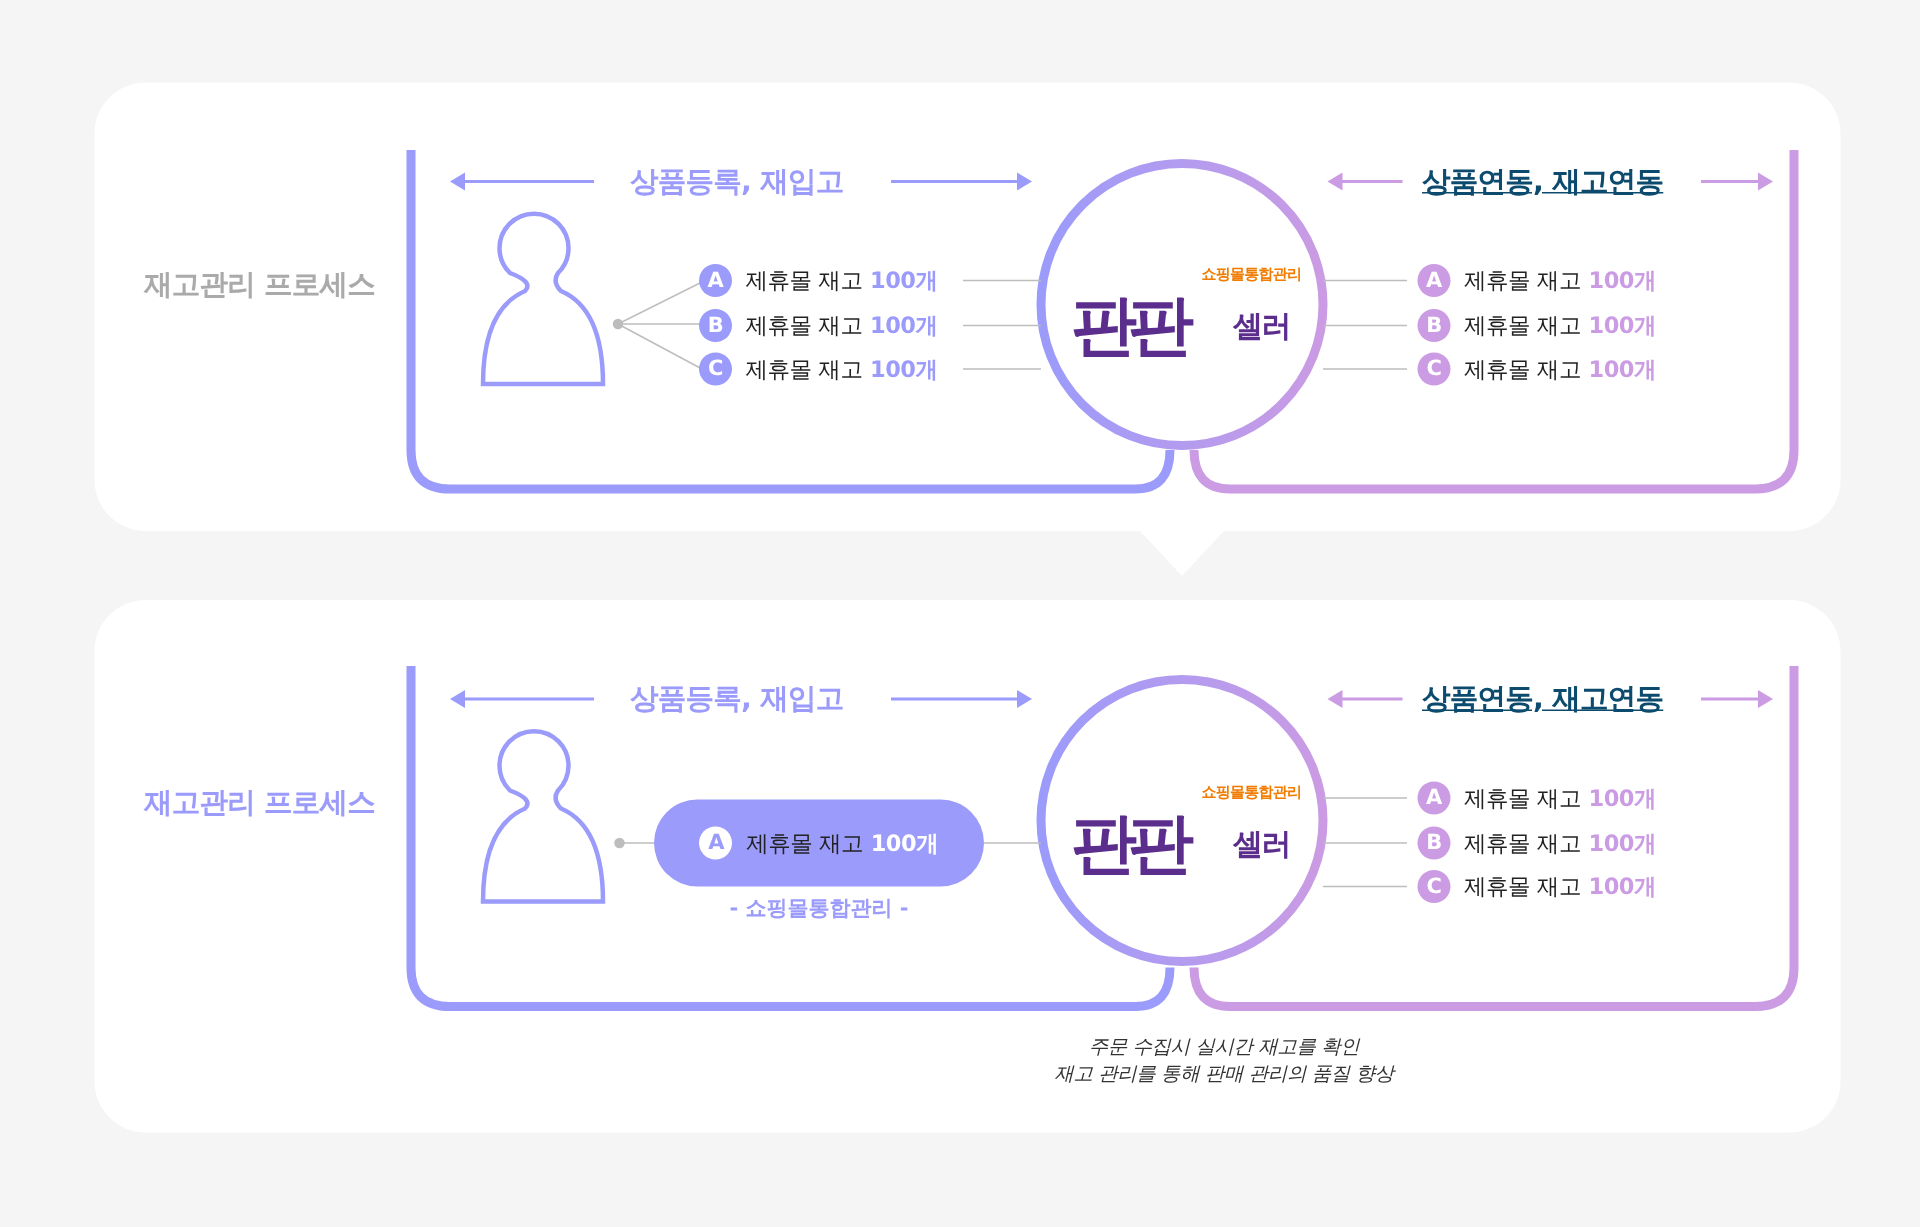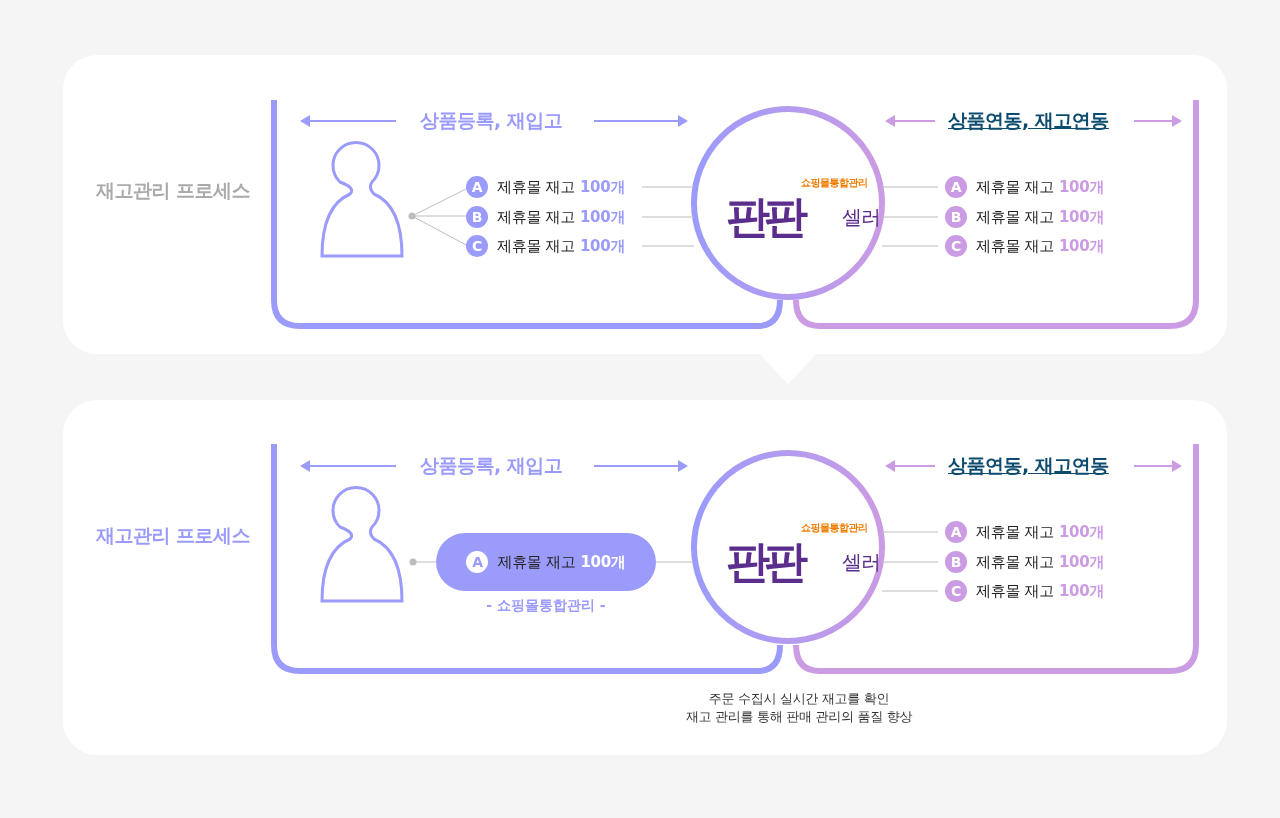--- a/index.html
+++ b/index.html
@@ -25,27 +25,27 @@
   .arrow.violet .head-r{right:-8px;border-left:10px solid #cb9be3;}
   .row{position:absolute;display:flex;align-items:center;font-size:15px;color:#222;white-space:nowrap;letter-spacing:-0.3px;}
   .badge{width:22px;height:22px;border-radius:50%;color:#fff;font-weight:bold;font-size:14px;display:flex;align-items:center;justify-content:center;margin-right:9px;}
   .badge.blue{background:#9b9bfb;}
   .badge.violet{background:#cb9be3;}
   .count{margin-left:5px;font-weight:bold;}
   .count.blue{color:#9b9bfb;}
   .count.violet{color:#cb9be3;}
   .logo{position:absolute;width:160px;height:100px;}
   .logo-sub{position:absolute;left:68px;top:0;font-size:10px;font-weight:bold;color:#f07c00;white-space:nowrap;letter-spacing:-0.5px;margin-left:19px;}
-  .logo-main{position:absolute;left:0;top:12px;font-size:44px;font-weight:bold;color:#5b2d8c;letter-spacing:-6px;white-space:nowrap;font-family:"DejaVu Serif",serif;margin-left:12px;}
-  .logo-seller{position:absolute;left:108px;top:28px;font-size:20px;font-weight:normal;color:#5b2d8c;white-space:nowrap;letter-spacing:-1px;margin-left:20px;}
+  .logo-main{position:absolute;left:0;top:12px;font-size:44px;font-weight:bold;color:#5b2d8c;letter-spacing:-6px;white-space:nowrap;font-family:"DejaVu Serif",serif;}
+  .logo-seller{position:absolute;left:108px;top:28px;font-size:20px;font-weight:bold;color:#5b2d8c;white-space:nowrap;letter-spacing:-1px;}
   .pill{position:absolute;left:436px;top:533px;width:220px;height:58px;border-radius:29px;background:#9b9bfb;display:flex;align-items:center;justify-content:center;font-size:15px;color:#222;letter-spacing:-0.3px;}
   .pill .badge{background:#fff;color:#9b9bfb;}
   .pill .count{color:#fff;}
   .pill-caption{position:absolute;left:436px;width:220px;top:597px;text-align:center;font-size:14px;font-weight:bold;color:#9b9bfb;}
-  .footnote{position:absolute;left:604px;width:390px;top:690px;text-align:center;font-size:13px;line-height:18px;color:#333;letter-spacing:-0.3px;}
+  .footnote{position:absolute;left:621px;width:390px;top:690px;text-align:center;font-size:13px;line-height:18px;color:#333;letter-spacing:-0.3px;font-style:italic;}
 </style>
 </head>
 <body>
 
 <div class="card top"></div>
 <div class="pointer"></div>
 
 <div class="side-label gray" style="left:63px;top:175px;">
   <div>재고관리 프로세스</div>
 </div>

